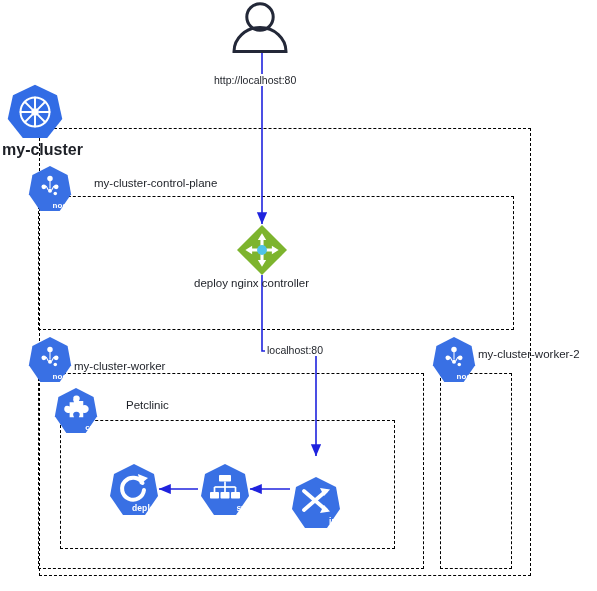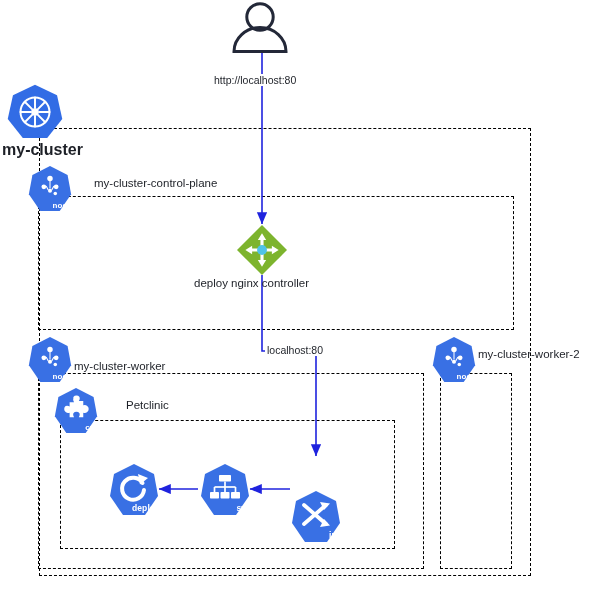--- a/index.html
+++ b/index.html
@@ -215,21 +215,21 @@
         <line x1="50" y1="37" x2="50" y2="48"></line>
         <line x1="29" y1="48" x2="71" y2="48"></line>
         <line x1="29" y1="48" x2="29" y2="58"></line>
         <line x1="50" y1="48" x2="50" y2="58"></line>
         <line x1="71" y1="48" x2="71" y2="58"></line>
       </g>
     </svg>
     <span class="hexlabel">svc</span>
   </div>
 
-  <div class="node" style="left:290px;top:490px;">
+  <div class="node" style="left:290px;top:476px;">
     <svg class="hex" width="52" height="54" viewBox="0 0 100 108">
       <path d="M50 2 L90 22 L98 66 L72 104 L28 104 L2 66 L10 22 Z" fill="#3970E4"></path>
       <g stroke="#ffffff" stroke-width="7.5" stroke-linecap="round" fill="none">
         <path d="M26 30 L70 68"></path>
         <path d="M26 68 L70 30"></path>
       </g>
       <g fill="#ffffff">
         <path d="M58 24 L78 27 L66 40 Z"></path>
         <path d="M66 58 L78 71 L58 74 Z"></path>
       </g>

